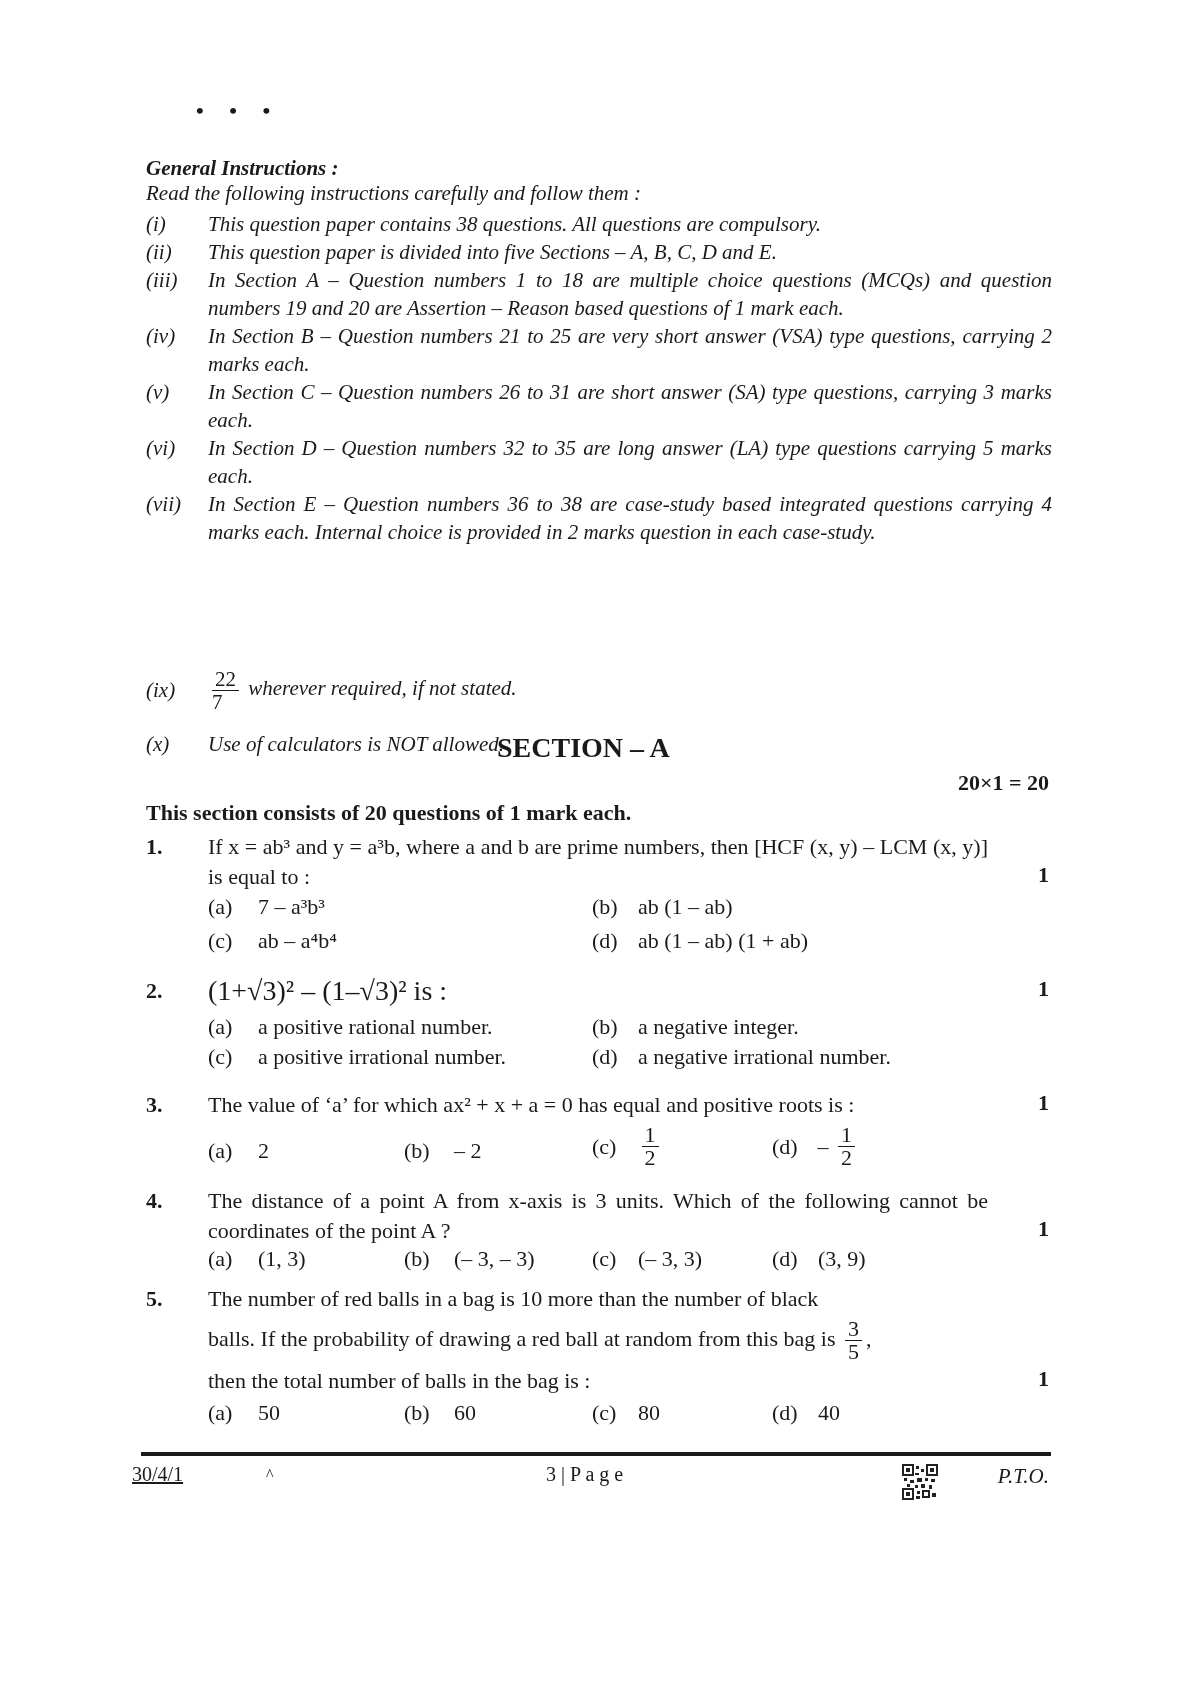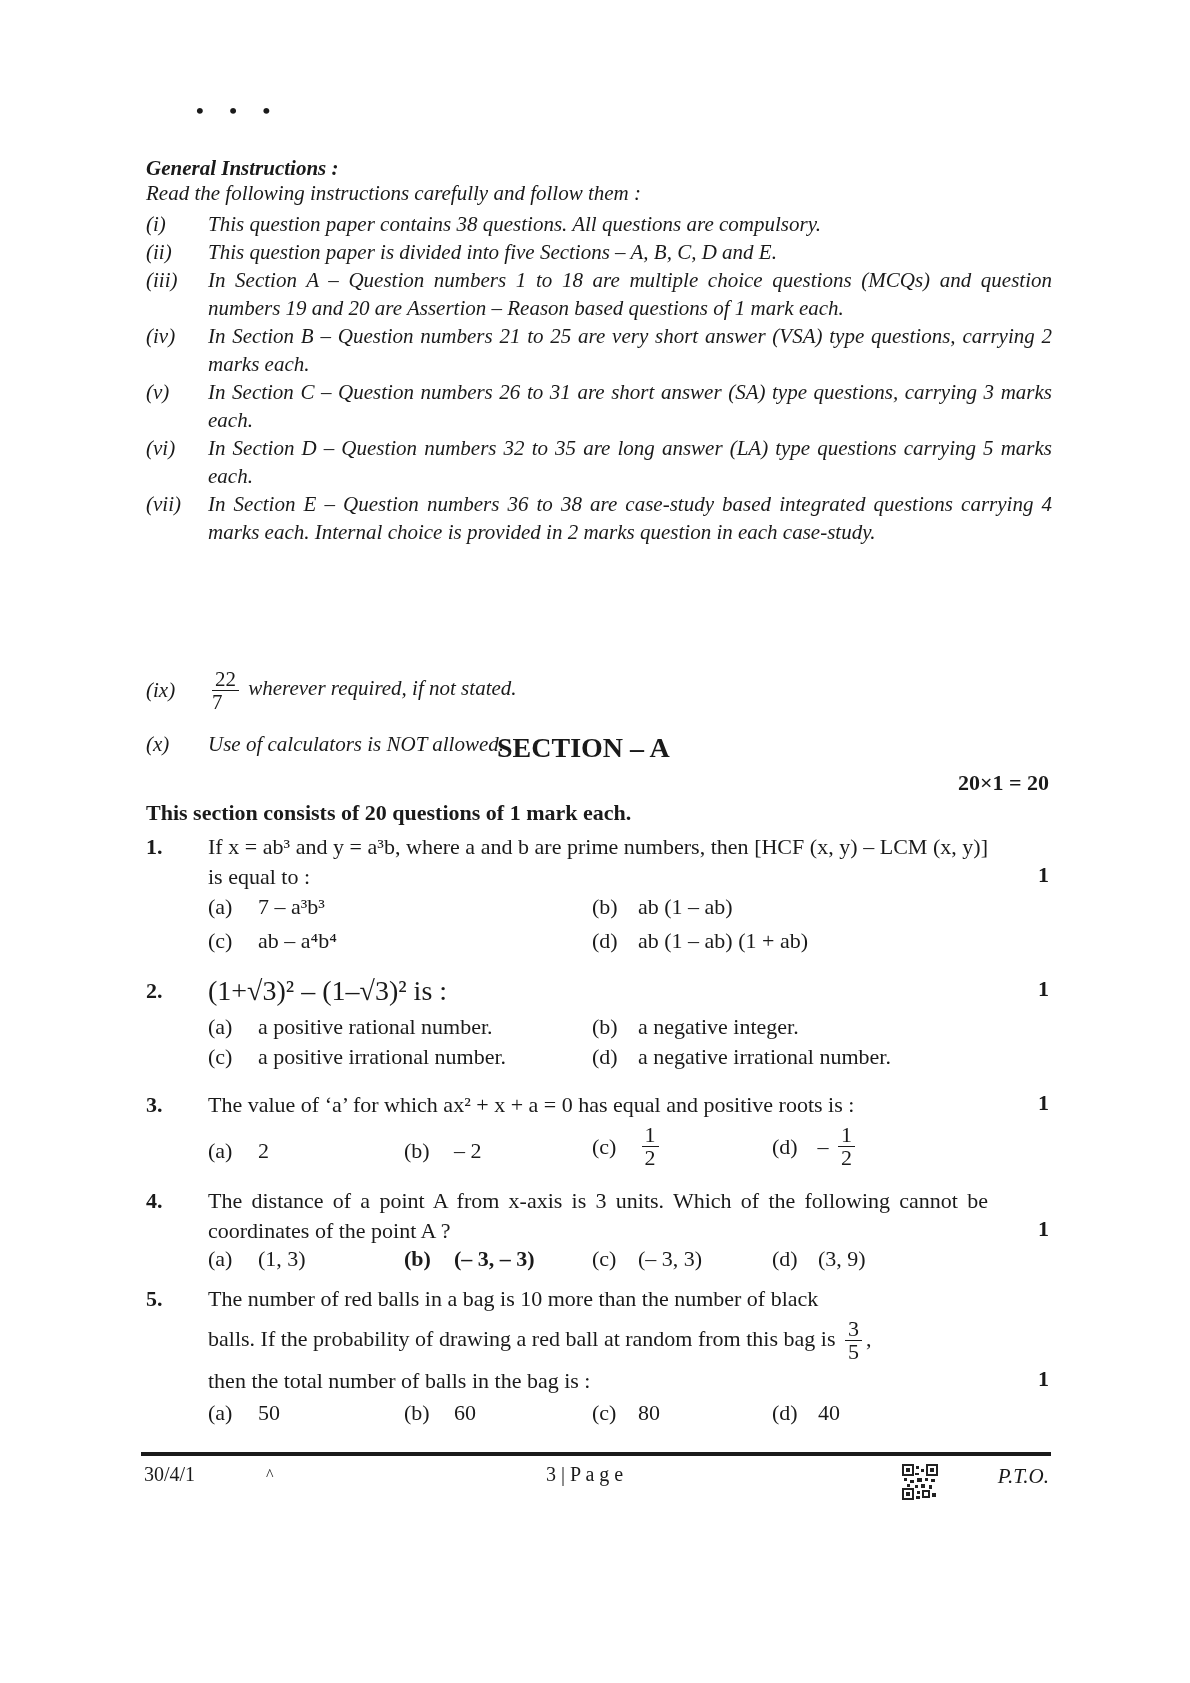--- a/index.html
+++ b/index.html
@@ -131,21 +131,21 @@
     <span style="vertical-align:middle;">–</span>
     <span class="frac"><span class="n">1</span><span class="d">2</span></span>
   </div>
 
   <div class="abs q" style="top:1186px;">
     <span class="qn">4.</span>
     <div class="qt">The distance of a point A from x-axis is 3 units. Which of the following cannot be coordinates of the point A ?</div>
   </div>
   <div class="mark" style="top:1216px;">1</div>
   <div class="opt" style="left:208px; top:1246px;"><span class="ol">(a)</span><span>(1, 3)</span></div>
-  <div class="opt" style="left:404px; top:1246px;font-weight:bold;"><span class="ol">(b)</span><span>(– 3, – 3)</span></div>
+  <div class="opt" style="left:404px; top:1246px;"><span class="ol">(b)</span><span>(– 3, – 3)</span></div>
   <div class="opt" style="left:592px; top:1246px;"><span class="ol" style="width:46px">(c)</span><span>(– 3, 3)</span></div>
   <div class="opt" style="left:772px; top:1246px;"><span class="ol" style="width:46px">(d)</span><span>(3, 9)</span></div>
 
   <div class="abs q" style="top:1284px;">
     <span class="qn">5.</span>
     <div class="qt">The number of red balls in a bag is 10 more than the number of black</div>
   </div>
   <div class="abs q" style="top:1318px;">
     <div class="qt">
       <span>balls. If the probability of drawing a red ball at random from this bag is</span>
@@ -155,21 +155,21 @@
   <div class="abs q" style="top:1366px;">
     <div class="qt">then the total number of balls in the bag is :</div>
   </div>
   <div class="mark" style="top:1366px;">1</div>
   <div class="opt" style="left:208px; top:1400px;"><span class="ol">(a)</span><span>50</span></div>
   <div class="opt" style="left:404px; top:1400px;"><span class="ol">(b)</span><span>60</span></div>
   <div class="opt" style="left:592px; top:1400px;"><span class="ol" style="width:46px">(c)</span><span>80</span></div>
   <div class="opt" style="left:772px; top:1400px;"><span class="ol" style="width:46px">(d)</span><span>40</span></div>
 
   <div class="abs rule"></div>
-  <div class="abs foot" style="left:144px;">30/4/1</div>
+  <div class="abs foot" style="left:132px;text-decoration:underline;">30/4/1</div>
   <div class="abs foot" style="left:266px; font-size:16px; top:1466px;">^</div>
   <div class="abs foot" style="left:546px;">3 | P a g e</div>
   <div class="abs qr">
     <svg width="36" height="36" viewBox="0 0 36 36">
       <rect x="0" y="0" width="36" height="36" fill="#fff"></rect>
       <rect x="1" y="1" width="10" height="10" fill="none" stroke="#222" stroke-width="2"></rect>
       <rect x="4" y="4" width="4" height="4" fill="#222"></rect>
       <rect x="25" y="1" width="10" height="10" fill="none" stroke="#222" stroke-width="2"></rect>
       <rect x="28" y="4" width="4" height="4" fill="#222"></rect>
       <rect x="1" y="25" width="10" height="10" fill="none" stroke="#222" stroke-width="2"></rect>

